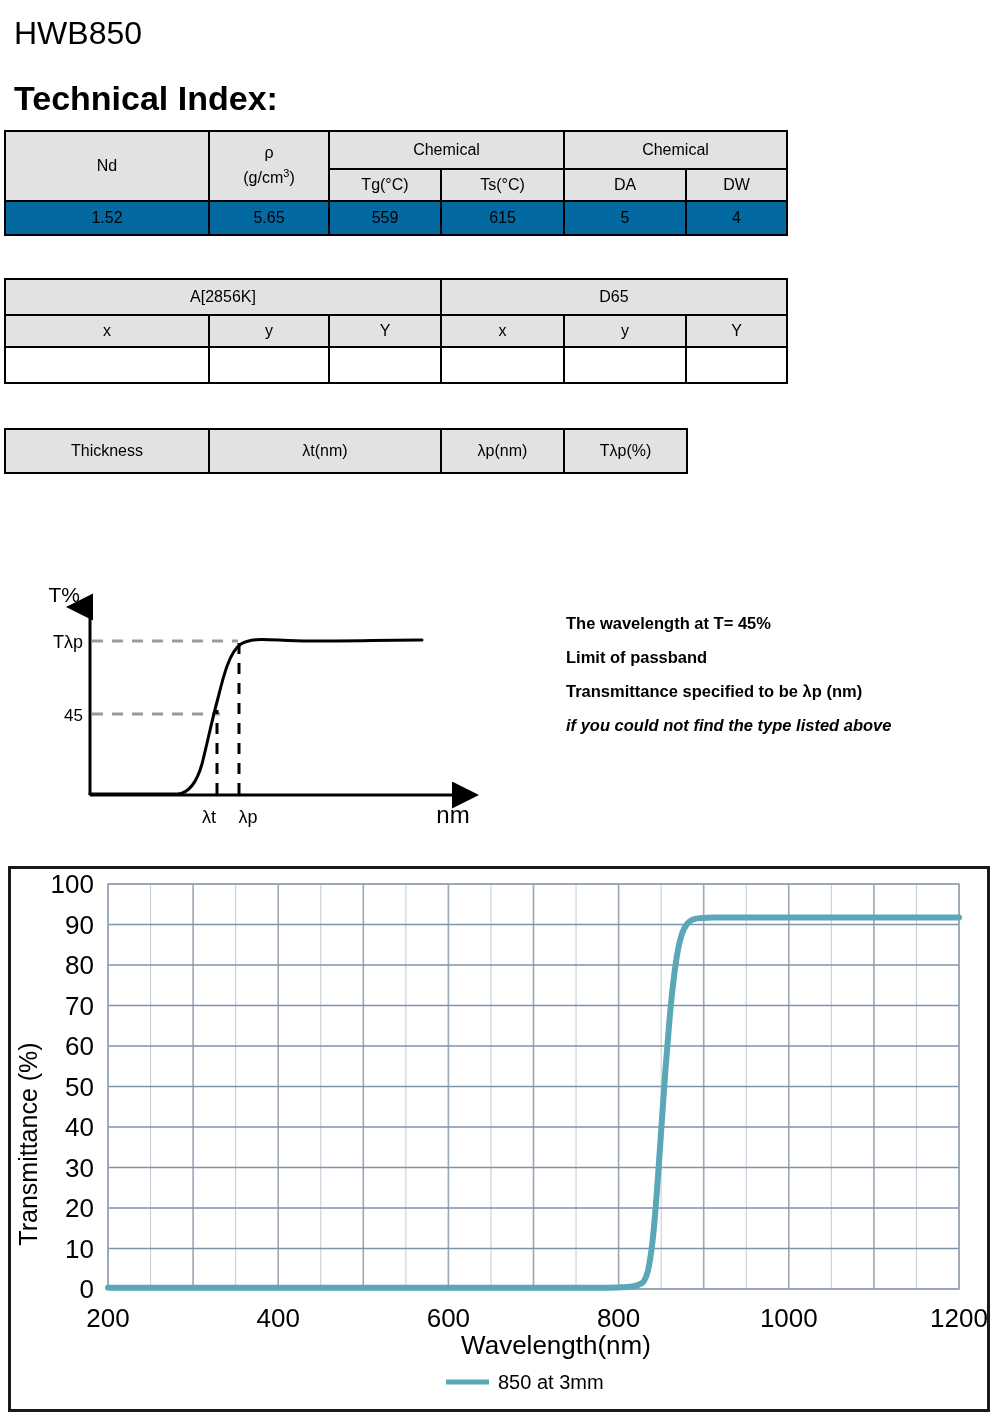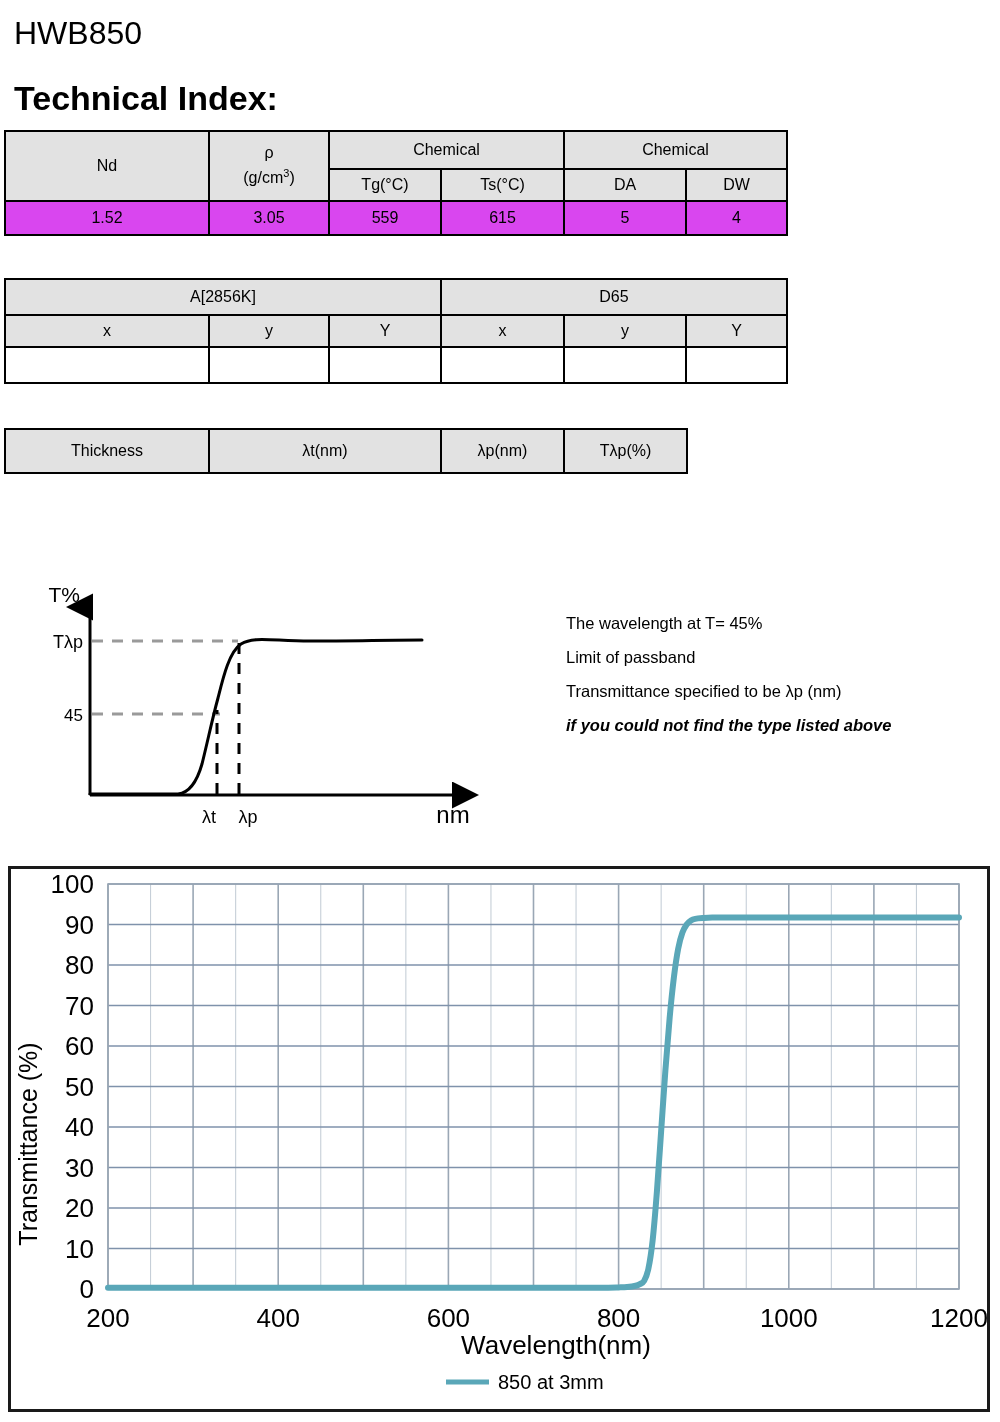--- a/index.html
+++ b/index.html
@@ -49,21 +49,21 @@
     text-align: center;
     vertical-align: middle;
     padding: 2px 3px;
     font-size: 16px;
     line-height: 20px;
   }
   .spec-table td.head {
     background: #e2e2e2;
   }
   .spec-table td.val {
-    background: #d946ef;
+    background: #0369a1;
   }
   .spec-table td.blank {
     background: #ffffff;
   }
   sup.sup { font-size: 11px; vertical-align: super; }
 
   #table-basic { left: 4px; top: 130px; width: 782px; }
   #table-basic .r1 { height: 38px; }
   #table-basic .r2 { height: 32px; }
   #table-basic .r3 { height: 34px; }
@@ -92,20 +92,21 @@
     position: absolute;
     left: 566px;
     top: 612px;
     width: 400px;
   }
   .notes p {
     margin: 0 0 12px 0;
     font-size: 16.5px;
     line-height: 22px;
     white-space: nowrap;
+    font-weight: bold;
   }
   .notes p.em {
     font-style: italic;
     font-weight: bold;
   }
 
   
   .chart-frame {
     position: absolute;
     left: 8px;
@@ -144,21 +145,21 @@
       <td class="head" colspan="2">Chemical</td>
     </tr>
     <tr class="r2">
       <td class="head">Tg(°C)</td>
       <td class="head">Ts(°C)</td>
       <td class="head">DA</td>
       <td class="head">DW</td>
     </tr>
     <tr class="r3">
       <td class="val">1.52</td>
-      <td class="val">3.05</td>
+      <td class="val">5.65</td>
       <td class="val">559</td>
       <td class="val">615</td>
       <td class="val">5</td>
       <td class="val">4</td>
     </tr>
   </tbody>
 </table>
 
 <table class="spec-table" id="table-color">
   <colgroup>

